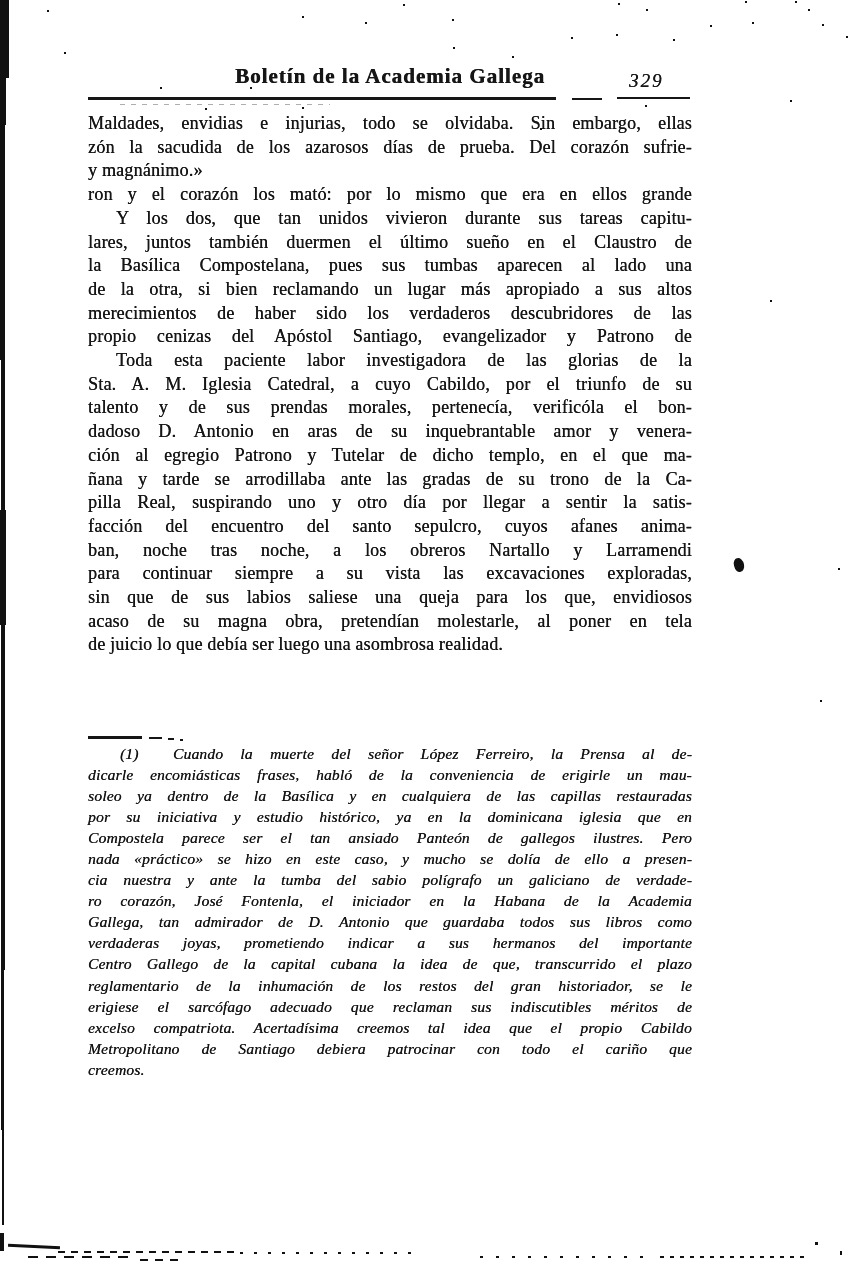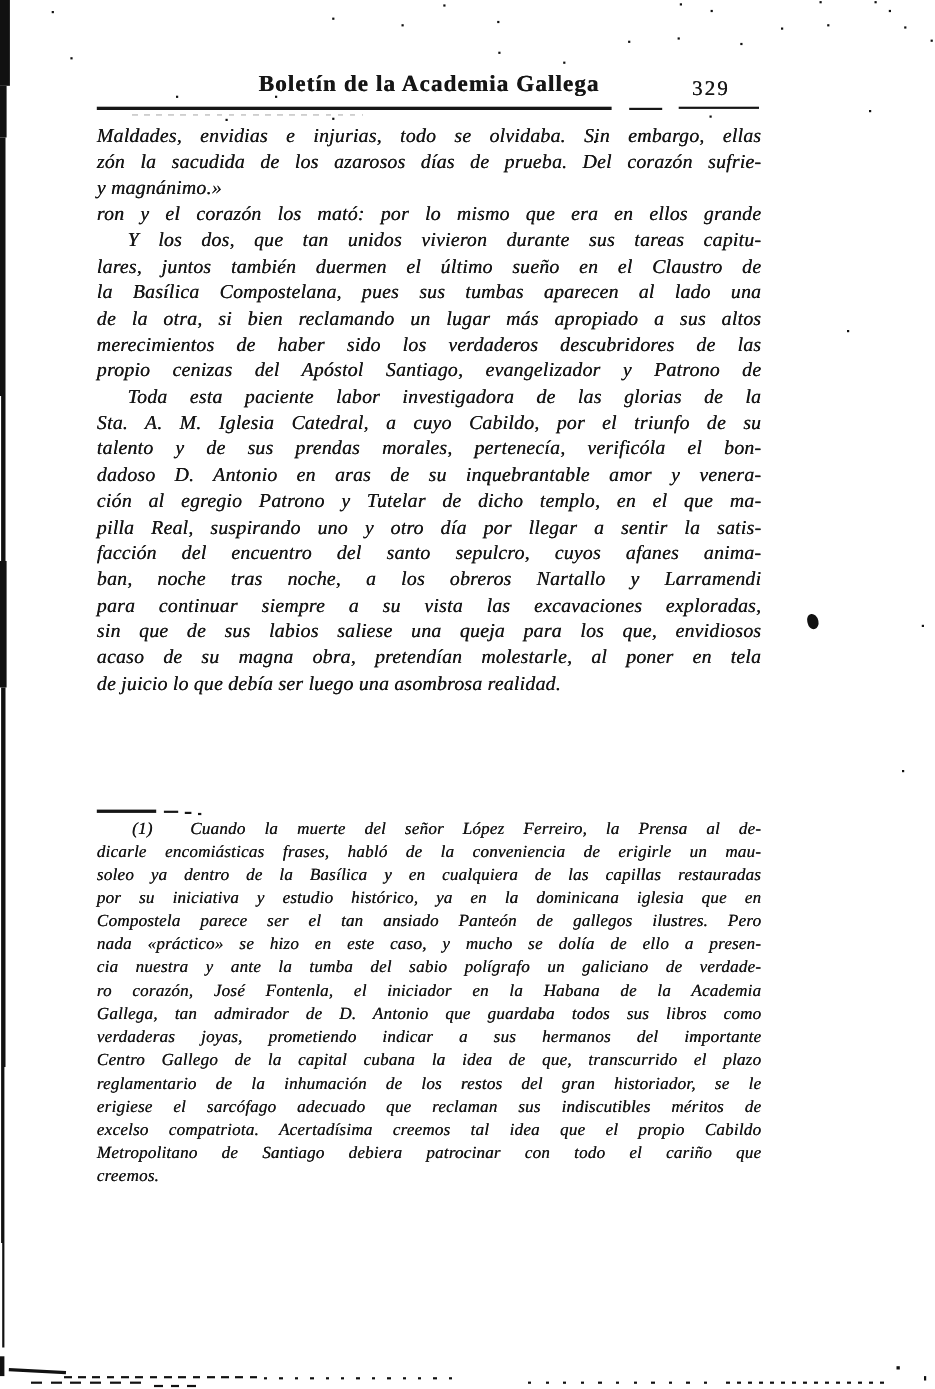--- a/index.html
+++ b/index.html
@@ -21,30 +21,31 @@
     font-weight: 700;
     letter-spacing: 1px;
     text-shadow: 0.4px 0 0 currentColor;
   }
   .page-number {
     position: absolute;
     left: 629px; top: 70px;
     font-size: 19px;
     letter-spacing: 2px;
     text-shadow: 0.3px 0 0 currentColor;
+    font-style: italic;
   }
   .rule { position: absolute; background: #161616; }
   .rule-main   { left: 88px;  top: 97px;  width: 468px; height: 3px; }
   .rule-dash   { left: 572px; top: 98px;  width: 30px;  height: 2px; }
   .rule-pageno { left: 617px; top: 97px;  width: 73px;  height: 2px; }
   .rule-ghost  { left: 120px; top: 104px; width: 210px; height: 1px; opacity: .35;
                  background: repeating-linear-gradient(90deg,#161616 0 5px,transparent 5px 11px); }
   
   .text-block { position: absolute; left: 88px; width: 604px; }
-  #main-text   { top: 112px; font-size: 18px;   line-height: 23.7px; font-style: italic; }
+  #main-text   { top: 112px; font-size: 18px;   line-height: 23.7px; }
   #footnote-text { top: 743px; font-size: 15.5px; line-height: 21.05px; font-style: italic; }
   .line {
     text-align: justify;
     text-align-last: justify;
     letter-spacing: 0.2px;
     text-shadow: 0.25px 0 0 currentColor;
     white-space: normal;
   }
   .line.last { text-align-last: left; }
   #main-text .line.indent { text-indent: 28px; }
@@ -105,20 +106,21 @@
       <div class="line">lares, juntos también duermen el último sueño en el Claustro de</div>
       <div class="line">la Basílica Compostelana, pues sus tumbas aparecen al lado una</div>
       <div class="line">de la otra, si bien reclamando un lugar más apropiado a sus altos</div>
       <div class="line">merecimientos de haber sido los verdaderos descubridores de las</div>
       <div class="line">propio cenizas del Apóstol Santiago, evangelizador y Patrono de</div>
       <div class="line indent">Toda esta paciente labor investigadora de las glorias de la</div>
       <div class="line">Sta. A. M. Iglesia Catedral, a cuyo Cabildo, por el triunfo de su</div>
       <div class="line">talento y de sus prendas morales, pertenecía, verificóla el bon-</div>
       <div class="line">dadoso D. Antonio en aras de su inquebrantable amor y venera-</div>
       <div class="line">ción al egregio Patrono y Tutelar de dicho templo, en el que ma-</div>
+      <div class="line">ñana y tarde se arrodillaba ante las gradas de su trono de la Ca-</div>
       <div class="line">pilla Real, suspirando uno y otro día por llegar a sentir la satis-</div>
       <div class="line">facción del encuentro del santo sepulcro, cuyos afanes anima-</div>
       <div class="line">ban, noche tras noche, a los obreros Nartallo y Larramendi</div>
       <div class="line">para continuar siempre a su vista las excavaciones exploradas,</div>
       <div class="line">sin que de sus labios saliese una queja para los que, envidiosos</div>
       <div class="line">acaso de su magna obra, pretendían molestarle, al poner en tela</div>
       <div class="line last">de juicio lo que debía ser luego una asombrosa realidad.</div>
     </div>
 
   <div class="rule fn-rule-1"></div>

